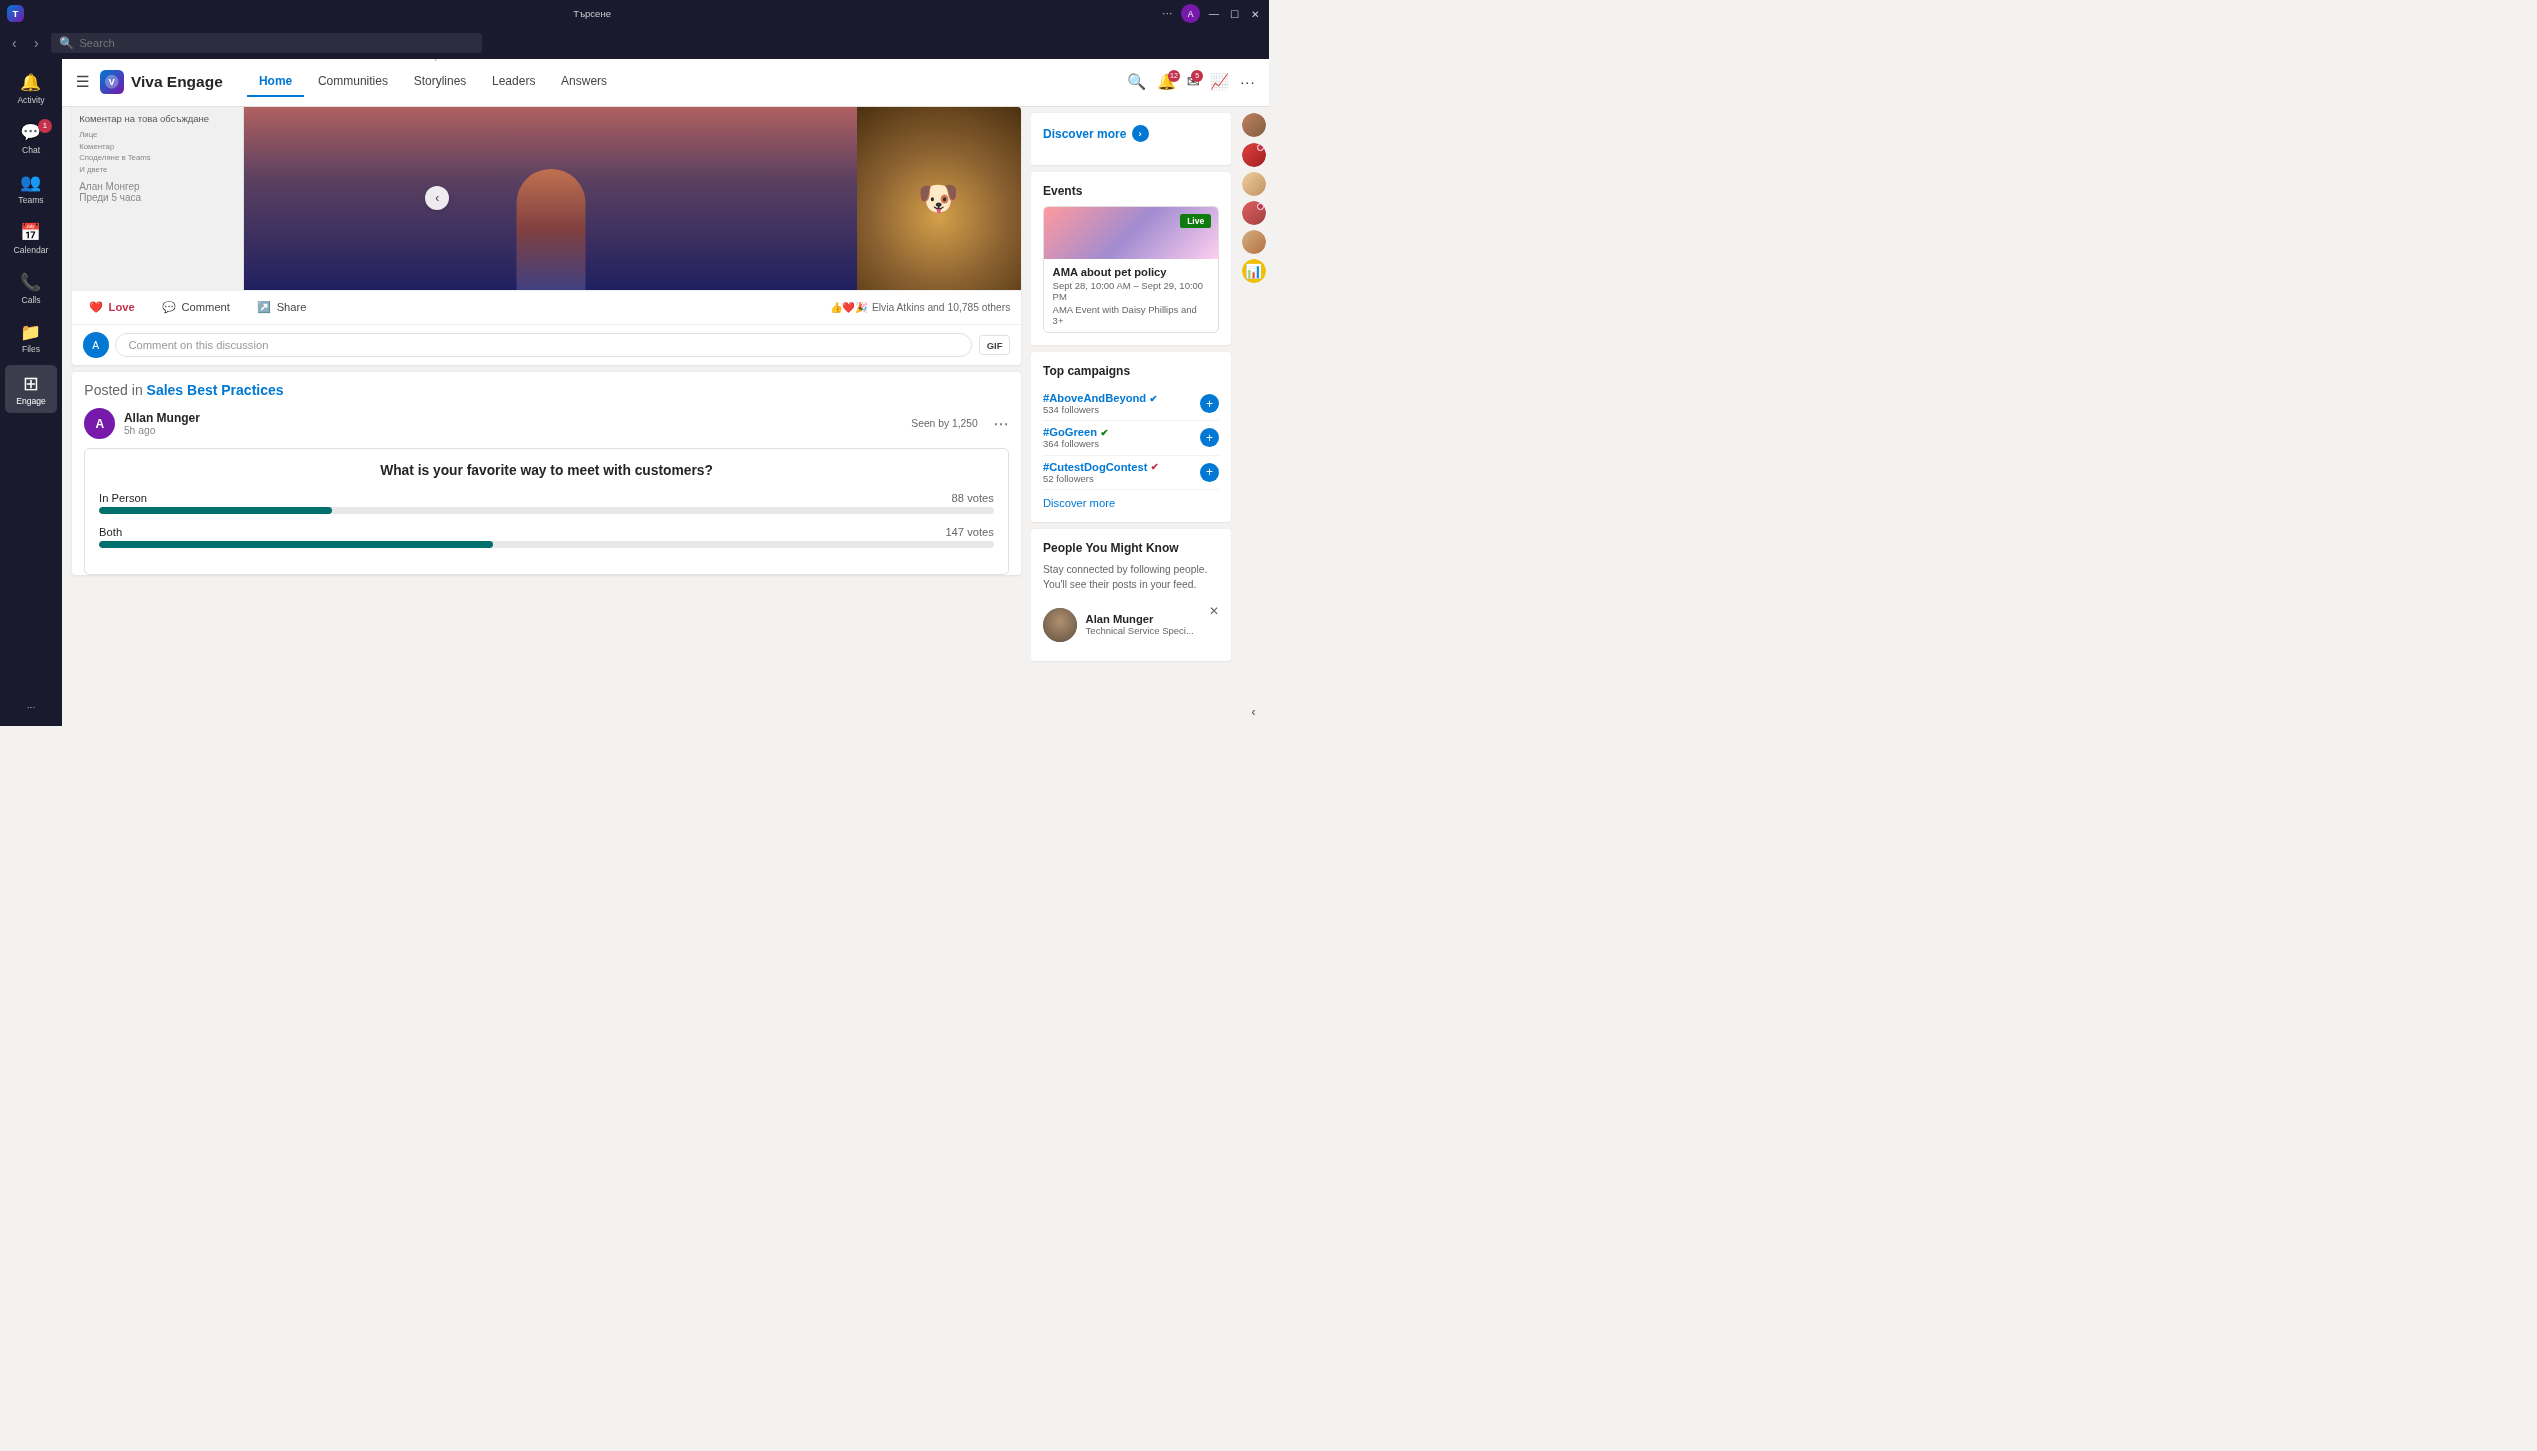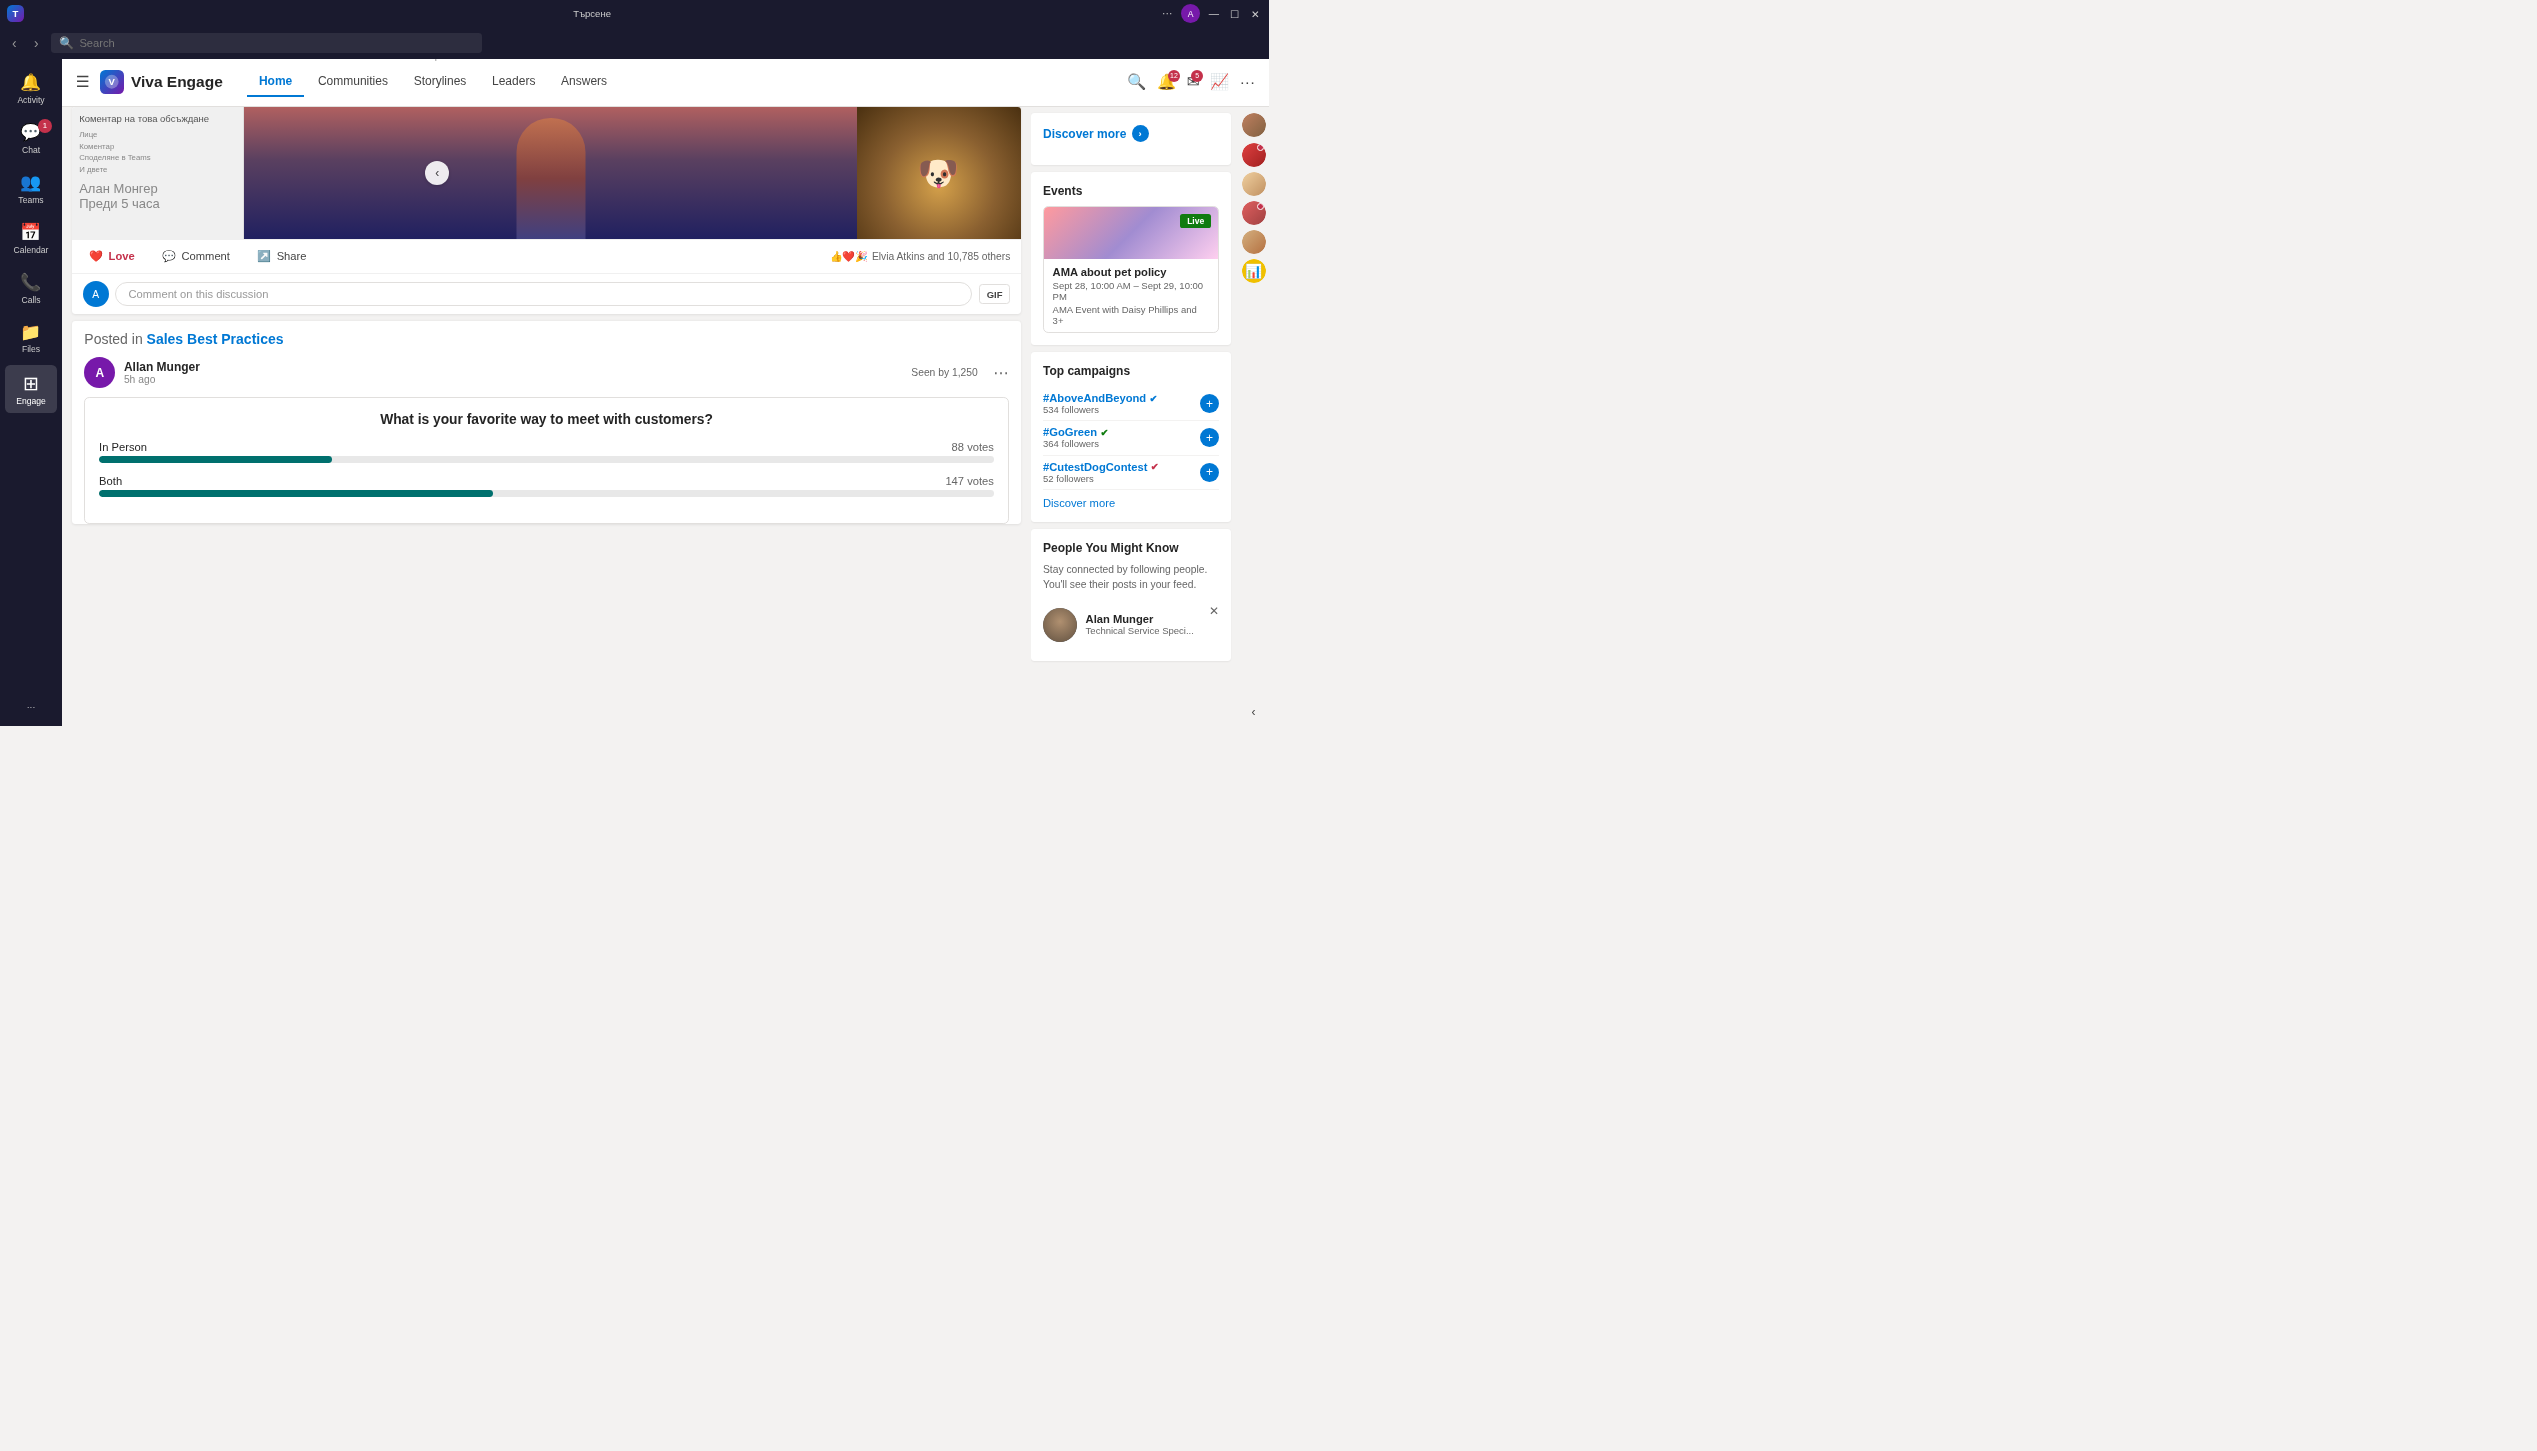--- a/index.html
+++ b/index.html
@@ -191,21 +191,21 @@
     
     .post-upper {
       background: white;
       border-radius: 3.4px;
       margin: 0 10.3px 6.9px;
       box-shadow: 0 0.9px 2.6px rgba(0,0,0,0.08);
       overflow: hidden;
     }
     .post-images {
       display: flex;
-      height: 132px;
+      height: 183px;
       overflow: hidden;
     }
     .post-img-left {
       width: 172px;
       flex-shrink: 0;
       background: #f0f0f0;
       border-right: 0.9px solid #e0e0e0;
       display: flex;
       flex-direction: column;
       padding: 6.9px;
@@ -713,21 +713,21 @@
 
         <div class="post-upper">
           <div class="post-images">
 
             <div class="post-img-left">
               <div style="font-size:9.5px;color:#555;margin-bottom:5.2px;">Коментар на това обсъждане</div>
               <div style="font-size:7.8px;color:#888;margin-bottom:3.4px;">Лице</div>
               <div style="font-size:7.8px;color:#888;margin-bottom:1.7px;">Коментар</div>
               <div style="font-size:7.8px;color:#888;margin-bottom:3.4px;">Споделяне в Teams</div>
               <div style="font-size:7.8px;color:#888;">И двете</div>
-              <div style="margin-top:6.9px;font-size:13px;color:#888;">Алан Монгер<br>Преди 5 часа</div>
+              <div style="margin-top:6.9px;font-size:10px;color:#888;">Алан Монгер<br>Преди 5 часа</div>
             </div>
 
             <div class="post-img-center">
               <div class="post-img-center-person" style="background:linear-gradient(to bottom, #b06060 0%, #5a4060 40%, #202060 100%);">
 
                 <div style="position:absolute;bottom:0;left:50%;transform:translateX(-50%);width:69px;height:121px;background:linear-gradient(to bottom,#c07050,#804040,#404080);border-radius:34px 34px 0 0;"></div>
               </div>
               <div class="post-prev-nav">‹</div>
             </div>
 

